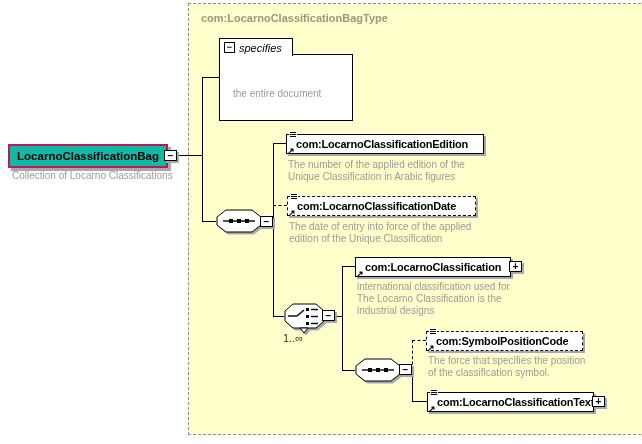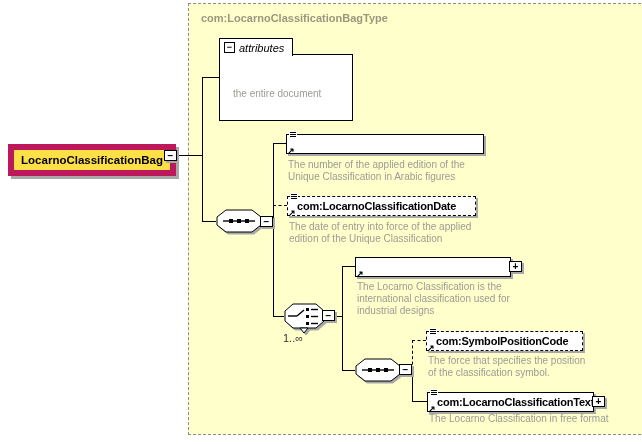--- a/index.html
+++ b/index.html
@@ -25,22 +25,22 @@
   .ticon{position:absolute;top:-4px;left:2px;width:8px;height:7px;background:#fff;}
   .ticon i{display:block;width:6px;height:1px;background:#000;margin:1px 0 0 1px;}
   
   .exp{position:absolute;width:13px;height:11px;background:#fff;border:1px solid #000;
       box-shadow:2px 2px 0 #a8a8a8;font:bold 10px "Liberation Sans",sans-serif;
       line-height:10px;text-align:center;cursor:pointer;box-sizing:border-box;}
   
   .desc{position:absolute;font:10px "Liberation Sans",sans-serif;color:#9c9c94;
       line-height:12px;white-space:nowrap;}
   
-  .rootbox{position:absolute;left:8px;top:144px;width:156px;height:20px;background:#fde047;
-      border:6px solid #be185d;box-shadow:3px 3px 0 #a8a8a8;display:flex;align-items:center;
+  .rootbox{position:absolute;left:8px;top:144px;width:156px;height:20px;background:#14b8a6;
+      border:2px solid #be185d;box-shadow:3px 3px 0 #a8a8a8;display:flex;align-items:center;
       justify-content:center;font:bold 11.5px "Liberation Sans",sans-serif;}
   
   .attr-tab{position:absolute;left:219px;top:38px;width:68px;height:17px;background:#fff;
       border:1px solid #000;border-bottom:none;z-index:3;display:flex;align-items:center;
       gap:4px;padding-left:4px;font:italic 11px "Liberation Sans",sans-serif;}
   .attr-exp{width:11px;height:11px;border:1px solid #000;font:bold 9px "Liberation Sans",sans-serif;
       line-height:9px;text-align:center;box-sizing:border-box;background:#fff;cursor:pointer;}
   .attr-body{position:absolute;left:219px;top:54px;width:132px;height:65px;background:#fff;
       border:1px solid #000;z-index:2;}
   .idbox{position:absolute;left:230px;top:64px;width:52px;height:19px;background:#fff;
@@ -75,25 +75,28 @@
   <div class="hl" style="left:342px;top:370px;width:13px"></div>
   <div class="vl dash" style="left:412px;top:340px;height:30px"></div>
   <div class="hl dash" style="left:412px;top:340px;width:14px"></div>
   <div class="vl" style="left:412px;top:370px;height:31px"></div>
   <div class="hl" style="left:412px;top:401px;width:15px"></div>
 
   <div class="rootbox z5">
     <span>LocarnoClassificationBag</span>
   </div>
   <div class="exp z5" style="left:164px;top:150px">−</div>
+  <div class="desc" style="left:12px;top:170px">
+    <div>Collection of Locarno Classifications</div>
+  </div>
 
   <div class="attr-body z5"></div>
   <div class="attr-tab z5">
     <span class="attr-exp">−</span>
-    <span>attributes</span>
+    <span>specifies</span>
   </div>
   <div class="idbox">
     <span class="refarrow">↗</span>
     <span>com:id</span>
   </div>
   <div class="desc z5" style="left:233px;top:88px">
     <div>the entire document</div>
   </div>
 
   <svg class="comp z5" style="left:216px;top:209px" width="46" height="24" viewBox="0 0 46 24">
@@ -105,20 +108,21 @@
   </svg>
   <div class="exp z5" style="left:260px;top:216px">−</div>
 
   <div class="ebox z5" style="left:286px;top:134px;width:187px">
     <span class="ticon">
         <i></i>
         <i></i>
         <i></i>
       </span>
     <span class="refarrow">↗</span>
+    <span>com:LocarnoClassificationEdition</span>
   </div>
   <div class="desc" style="left:288px;top:159px">
     <div>The number of the applied edition of the</div>
     <div>Unique Classification in Arabic figures</div>
   </div>
 
   <div class="ebox dashed z5" style="left:287px;top:196px;width:178px">
     <span class="ticon">
         <i></i>
         <i></i>
@@ -142,25 +146,26 @@
     <rect x="22" y="12" width="3" height="3" fill="#000"></rect>
       <line x1="27" y1="13.5" x2="34" y2="13.5"></line>
     <rect x="22" y="19" width="3" height="3" fill="#000"></rect>
       <line x1="27" y1="20.5" x2="34" y2="20.5"></line>
   </svg>
   <div class="exp z5" style="left:322px;top:310px">−</div>
   <div class="card" style="left:283px;top:332px">1..∞</div>
 
   <div class="ebox z5" style="left:355px;top:257px;width:145px">
     <span class="refarrow">↗</span>
+    <span>com:LocarnoClassification</span>
   </div>
   <div class="exp z5" style="left:509px;top:261px">+</div>
   <div class="desc" style="left:357px;top:281px">
+    <div>international classification used for</div>
     <div>The Locarno Classification is the</div>
-    <div>international classification used for</div>
     <div>industrial designs</div>
   </div>
 
   <svg class="comp z5" style="left:355px;top:358px" width="46" height="24" viewBox="0 0 46 24">
     <polygon points="10,1 36,1 45,8 45,16 36,23 10,23 1,16 1,8" fill="#fff" stroke="#000"></polygon>
     <line x1="7" y1="12" x2="39" y2="12"></line>
     <rect x="13" y="10" width="4" height="4" fill="#000"></rect>
     <rect x="21" y="10" width="4" height="4" fill="#000"></rect>
     <rect x="29" y="10" width="4" height="4" fill="#000"></rect>
   </svg>
@@ -183,17 +188,14 @@
   <div class="ebox z5" style="left:427px;top:392px;width:156px">
     <span class="ticon">
         <i></i>
         <i></i>
         <i></i>
       </span>
     <span class="refarrow">↗</span>
     <span>com:LocarnoClassificationText</span>
   </div>
   <div class="exp z5" style="left:592px;top:396px">+</div>
-  <div class="desc" style="left:429px;top:413px">
-    <div>The Locarno Classification in free format</div>
-  </div>
 
 </div>
 
 </body></html>

